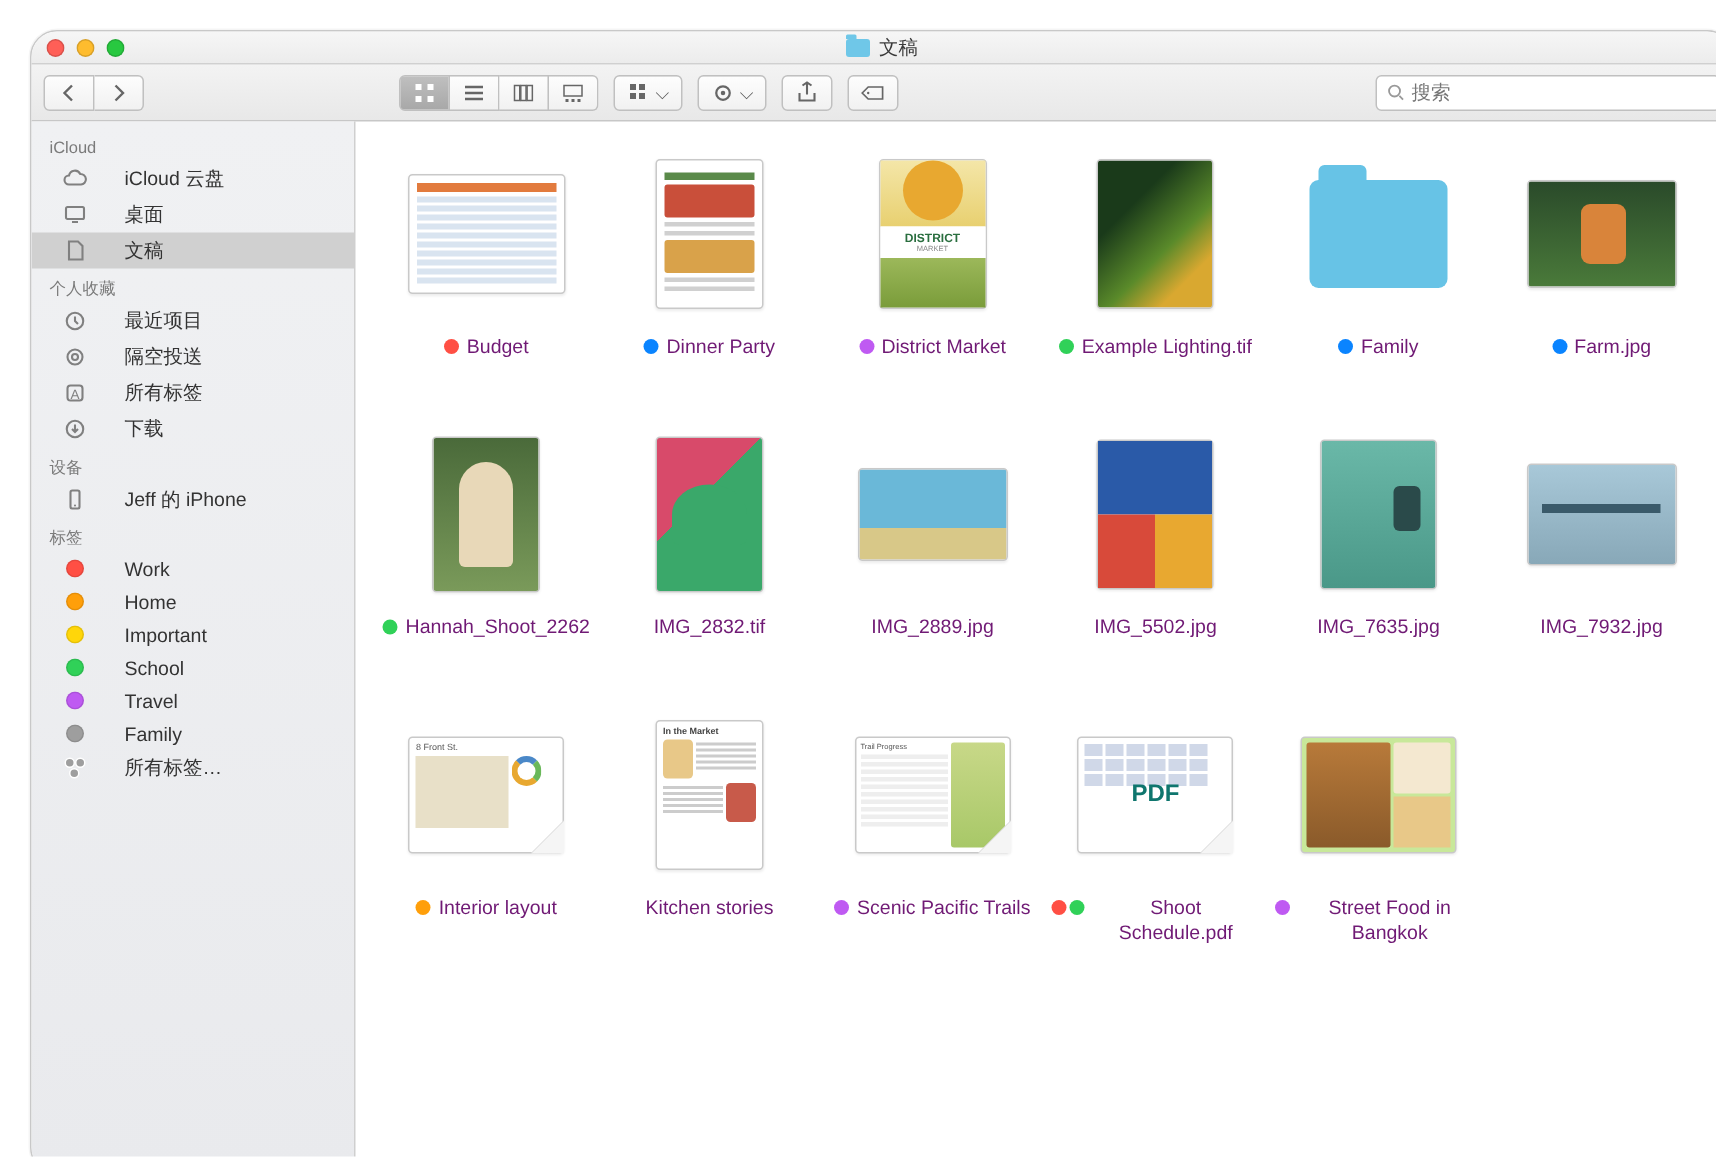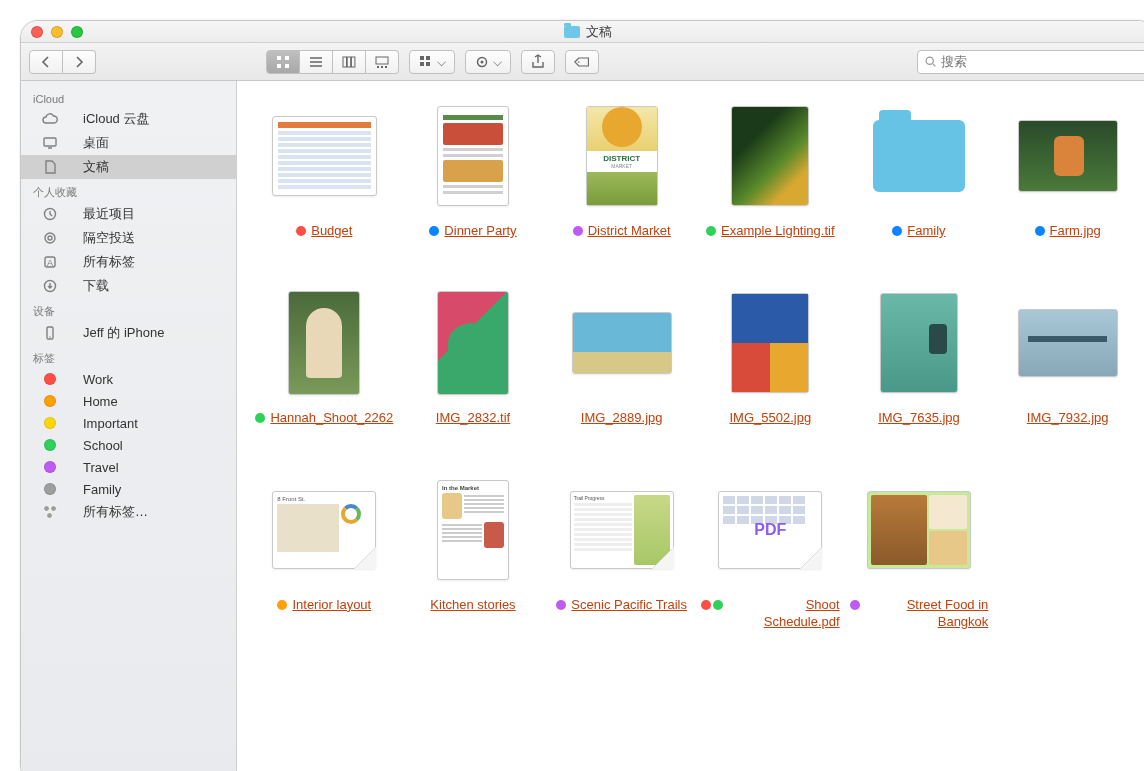--- a/index.html
+++ b/index.html
@@ -136,24 +136,23 @@
 .thumb {
   width: 110px; height: 110px;
   display:flex; align-items:center; justify-content:center;
   margin-bottom: 12px;
 }
 .thumbbox {
   border:1px solid #c9c9c9; border-radius:3px; background:#fff;
   box-shadow: 0 1px 2px rgba(0,0,0,.08);
 }
 .label {
-  font-size: 13px; color:#c2410c; text-align:right; line-height:1.3;
+  font-size: 13px; color:#701a75; text-align:center; line-height:1.3;
   display:flex; align-items:flex-start; gap:5px; justify-content:center;
   max-width: 140px;
-  text-decoration: underline;
 }
 .label .dot { width:10px; height:10px; border-radius:50%; flex:0 0 auto; margin-top:3px; }
 .label .dots-wrap { display:flex; gap:2px; flex:0 0 auto; margin-top:3px; }
 .label .dots-wrap .dot { margin-top:0; }
 
 .thumb-spreadsheet { width:105px; height:80px; background:#fff; padding:5px; }
 .thumb-spreadsheet .rows div{ height:4px; margin:2px 0; background:#d9e4f0; }
 .thumb-spreadsheet .hdr{ height:6px; background:#e27b3e; margin-bottom:3px; }
 .thumb-doc { width:72px; height:100px; background:#fff; padding:5px; }
 .thumb-doc .ln{ height:3px; background:#d0d0d0; margin:3px 0; }
@@ -630,21 +629,21 @@
                   <div style="width:12px;height:8px;background:#d0d8e8"></div>
                   <div style="width:12px;height:8px;background:#d0d8e8"></div>
                   <div style="width:12px;height:8px;background:#d0d8e8"></div>
                   <div style="width:12px;height:8px;background:#d0d8e8"></div>
                   <div style="width:12px;height:8px;background:#d0d8e8"></div>
                   <div style="width:12px;height:8px;background:#d0d8e8"></div>
                   <div style="width:12px;height:8px;background:#d0d8e8"></div>
                   <div style="width:12px;height:8px;background:#d0d8e8"></div>
                   <div style="width:12px;height:8px;background:#d0d8e8"></div>
                 </div>
-                <div style="position:absolute;inset:0;display:flex;align-items:center;justify-content:center;font-size:16px;font-weight:600;color:#8b5cf6;text-shadow:0 1px #fff">PDF</div>
+                <div style="position:absolute;inset:0;display:flex;align-items:center;justify-content:center;font-size:16px;font-weight:600;color:#0f766e;text-shadow:0 1px #fff">PDF</div>
               </div>
             </div>
     <div class="label">
               <span class="dots-wrap">
                 <span class="dot" style="background:#ff4f44"></span>
                 <span class="dot" style="background:#30d158"></span>
               </span>
               <span>Shoot Schedule.pdf</span>
             </div>
           </div>

